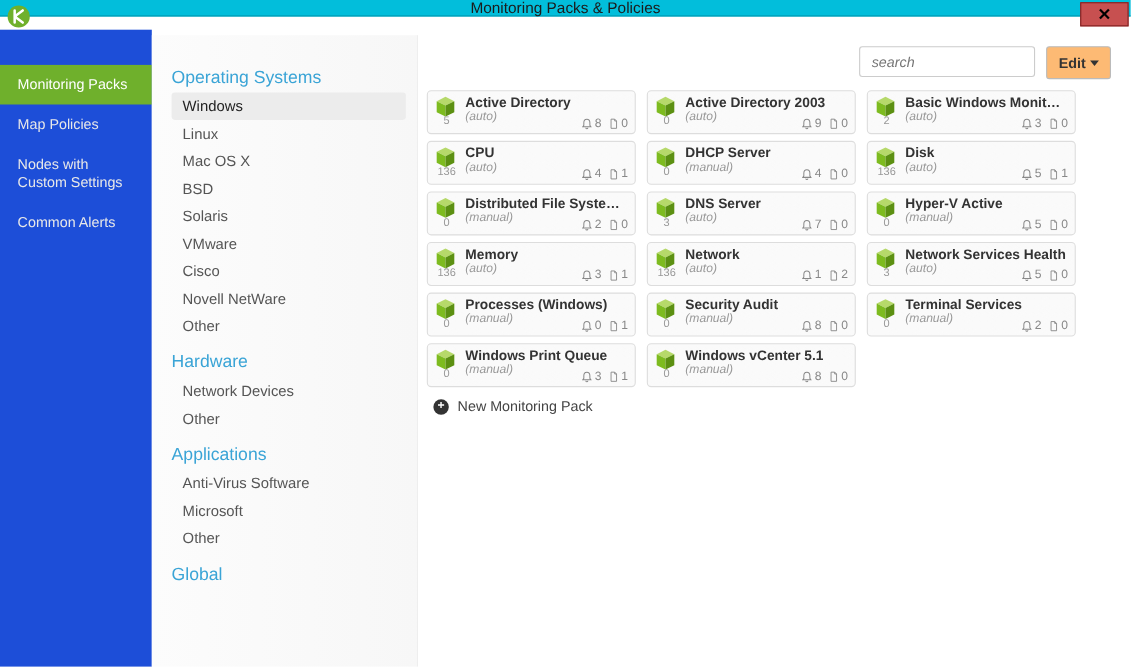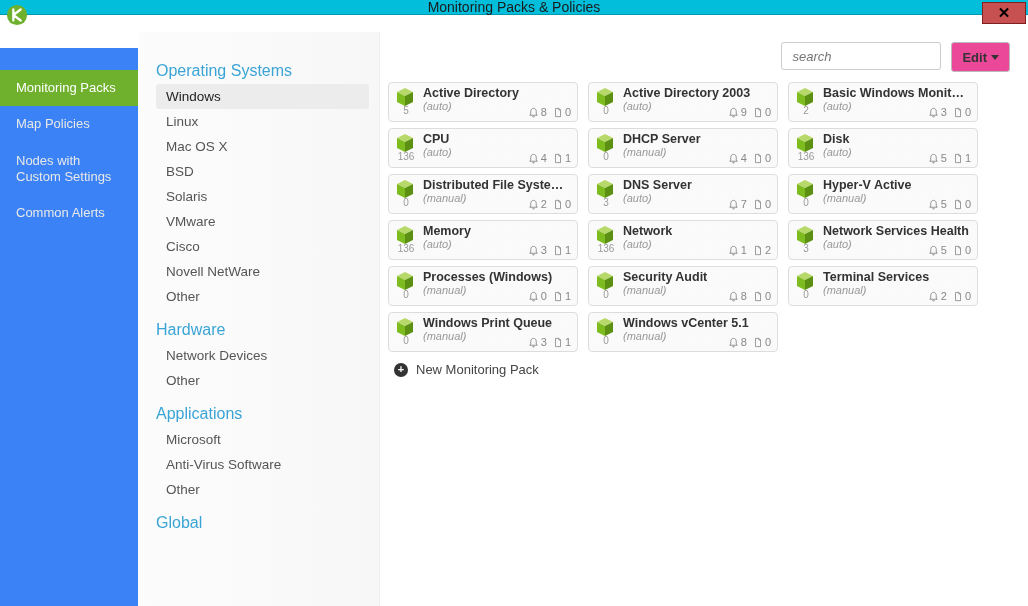--- a/index.html
+++ b/index.html
@@ -33,24 +33,24 @@
     background: #c75050;
     border: 1px solid #802020;
     color: #000; font-weight: bold;
     display: flex; align-items: center; justify-content: center;
     font-size: 15px;
     cursor: default;
   }
   
   .leftnav {
     position: absolute;
-    top: 48px; bottom: 0; left: 0;
+    top: 27px; bottom: 0; left: 0;
     width: 138px;
-    background: #3b82f6;
-    padding-top: 22px;
+    background: #1d4ed8;
+    padding-top: 32px;
   }
   .leftnav .item {
     padding: 10px 12px 10px 16px;
     color: #e8e8e8;
     font-size: 13px;
     line-height: 1.25;
   }
   .leftnav .item.active {
     background: #6fb02c;
     color: #fff;
@@ -105,21 +105,21 @@
     border: 1px solid #ccc;
     border-radius: 3px;
     padding: 0 10px;
     font-size: 13px;
     font-style: italic;
     color: #999;
     outline: none;
   }
   .editbtn {
     height: 30px;
-    background: #ec4899;
+    background: #fdba74;
     border: 1px solid #bbb;
     border-radius: 3px;
     padding: 0 10px;
     font-size: 13px;
     font-weight: bold;
     color: #333;
     display: flex; align-items: center; gap: 4px;
   }
   .editbtn .caret {
     width: 0; height: 0;
@@ -216,22 +216,22 @@
       <span class="sub">BSD</span>
       <span class="sub">Solaris</span>
       <span class="sub">VMware</span>
       <span class="sub">Cisco</span>
       <span class="sub">Novell NetWare</span>
       <span class="sub">Other</span>
       <div class="cat">Hardware</div>
       <span class="sub">Network Devices</span>
       <span class="sub">Other</span>
       <div class="cat">Applications</div>
+      <span class="sub">Anti-Virus Software</span>
       <span class="sub">Microsoft</span>
-      <span class="sub">Anti-Virus Software</span>
       <span class="sub">Other</span>
       <div class="cat">Global</div>
     </div>
 </div>
 
 <div class="main">
   <div class="toolbar">
     <input class="searchbox" type="text" placeholder="search" style="">
     <button class="editbtn">
       <span>Edit</span>

